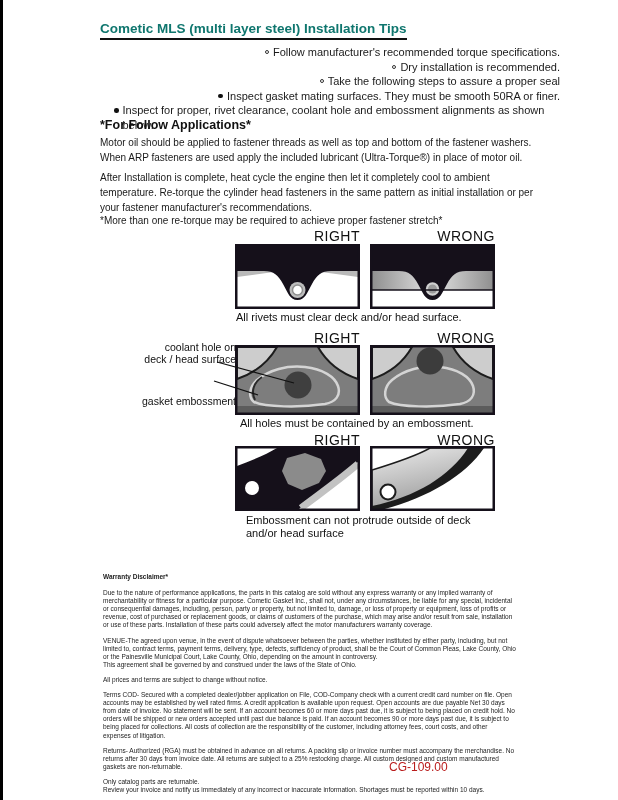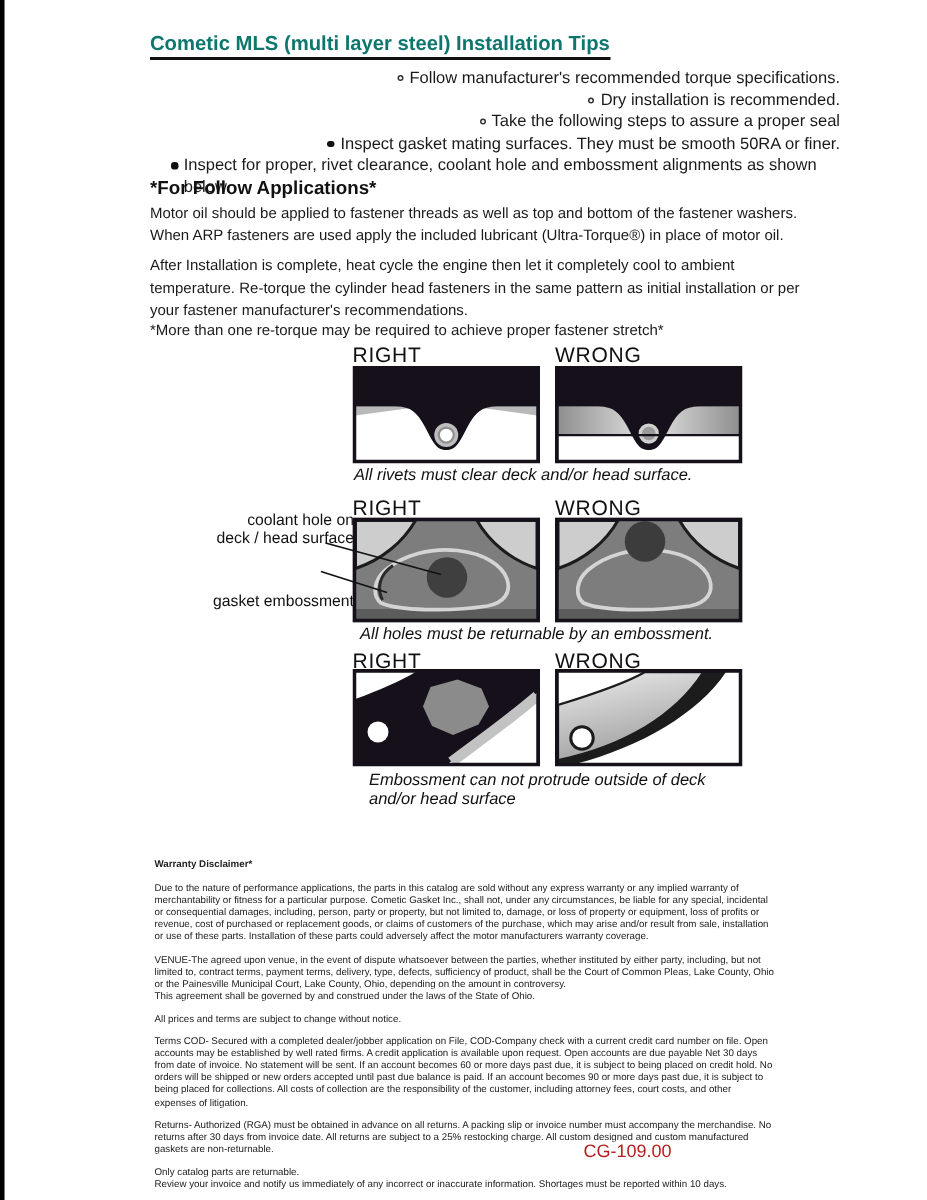--- a/index.html
+++ b/index.html
@@ -20,24 +20,24 @@
   .marker-o { width:4px; height:4px; border:1px solid #333; border-radius:50%; margin:5px 4px 0 0; flex:none; }
   .marker-f { width:4.5px; height:4.5px; background:#111; border-radius:50%; margin:5px 4px 0 0; flex:none; }
   .sub { margin-left:26px; }
 
   .diesel-heading { left:100px; top:118px; font-size:12.5px; font-weight:bold; color:#111; }
   .body-para { left:100px; width:437px; font-size:10px; line-height:15px; }
   .p1 { top:135px; }
   .p2 { top:170px; }
   .note { top:213px; }
 
-  .dg-header { width:125px; text-align:left; font-size:14px; letter-spacing:0.5px; color:#111; }
+  .dg-header { width:125px; text-align:right; font-size:14px; letter-spacing:0.5px; color:#111; }
   .dg-img { width:125px; height:65px; display:block; }
   .dg-img-tall { width:125px; height:70px; display:block; }
-  .caption { font-size:11px; color:#111; line-height:12.5px;font-style:italic; }
+  .caption { font-size:11px; color:#111; line-height:12.5px; }
 
   .row2-label { text-align:right; font-size:10.5px; line-height:11.5px; color:#111;margin-left:20px; }
   .lbl1 { left:120px; top:342px; width:96px; }
   .lbl2 { left:110px; top:396px; width:106px; }
   .pointer-overlay { left:0; top:0; pointer-events:none; }
 
   .disclaimer { left:103px; top:573px; width:414px; font-size:6.5px; line-height:8.1px; color:#222; }
   .disclaimer .dh { font-weight:bold; margin-bottom:8px; }
   .disclaimer p { margin-bottom:7px; }
   .disclaimer p.tight { margin-bottom:0; }
@@ -136,21 +136,21 @@
   <svg class="abs dg-img-tall" style="left:370px; top:345px;" viewBox="0 0 125 70">
     <rect x="0" y="0" width="125" height="70" fill="#7d7d7d"></rect>
     <path d="M2,2 H42 C34,16 20,28 2,34 Z" fill="#cdcdcd" stroke="#1c1c1c" stroke-width="2"></path>
     <path d="M123,2 H83 C91,16 105,28 123,34 Z" fill="#cdcdcd" stroke="#1c1c1c" stroke-width="2"></path>
     <rect x="2" y="61" width="121" height="7" fill="#5c5c5c"></rect>
     <path d="M19,57 C13,52 14,42 22,35 C34,25 52,20 70,22 C88,24 100,32 103,41 C106,50 101,57 90,59 C64,63 30,62 19,57 Z" fill="none" stroke="#d4d4d4" stroke-width="2.5"></path>
     <circle cx="60" cy="16" r="13.5" fill="#3c3c3c"></circle>
     <rect x="1.25" y="1.25" width="122.5" height="67.5" fill="none" stroke="#15101a" stroke-width="2.5"></rect>
   </svg>
 
-  <div class="abs caption" style="left:240px; top:417px;">All holes must be returnable by an embossment.</div>
+  <div class="abs caption" style="left:240px; top:417px;">All holes must be contained by an embossment.</div>
 
   <div class="abs dg-header" style="left:235px; top:432px;">RIGHT</div>
   <div class="abs dg-header" style="left:370px; top:432px;">WRONG</div>
 
   <svg class="abs dg-img" style="left:235px; top:446px;" viewBox="0 0 125 65">
     <defs>
         <clipPath id="c3r">
           <rect x="2" y="2" width="121" height="61"></rect>
         </clipPath>
       </defs>

